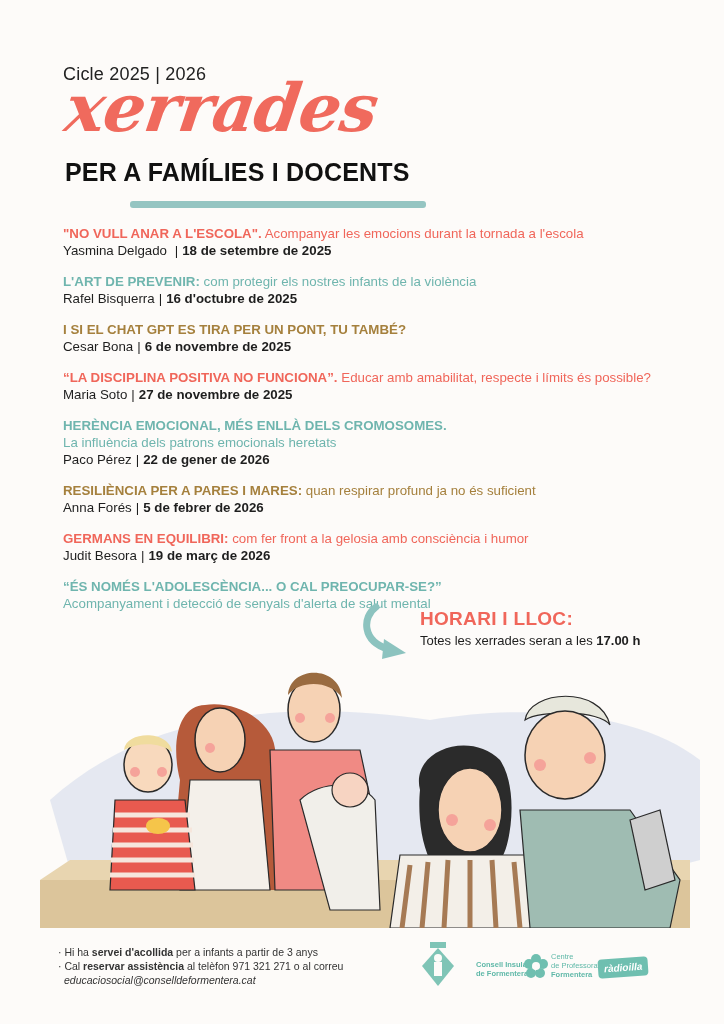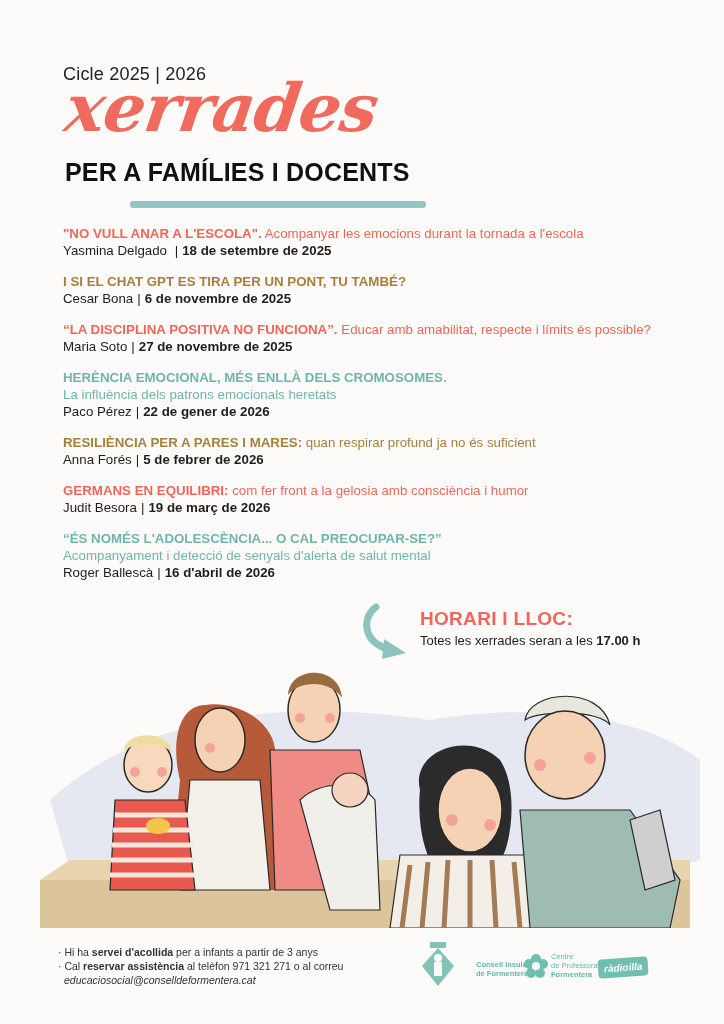--- a/index.html
+++ b/index.html
@@ -85,20 +85,24 @@
   <div class="script-title">xerrades</div>
   <div class="subtitle">PER A FAMÍLIES I DOCENTS</div>
   <div class="underline"></div>
 
   <div class="talks">
     <div class="talk">
       <div class="talk-title c-coral"><b>"NO VULL ANAR A L'ESCOLA".</b><span> Acompanyar les emocions durant la tornada a l'escola</span></div>
       <div class="talk-meta"><span>Yasmina Delgado</span><span class="sep">&nbsp;|</span><b>18 de setembre de 2025</b></div>
     </div>
     <div class="talk">
+      <div class="talk-title c-teal"><b>L'ART DE PREVENIR:</b><span> com protegir els nostres infants de la violència</span></div>
+      <div class="talk-meta"><span>Rafel Bisquerra</span><span class="sep">|</span><b>16 d'octubre de 2025</b></div>
+    </div>
+    <div class="talk">
       <div class="talk-title c-gold"><b>I SI EL CHAT GPT ES TIRA PER UN PONT, TU TAMBÉ?</b><span></span></div>
       <div class="talk-meta"><span>Cesar Bona</span><span class="sep">|</span><b>6 de novembre de 2025</b></div>
     </div>
     <div class="talk">
       <div class="talk-title c-coral"><b>“LA DISCIPLINA POSITIVA NO FUNCIONA”.</b><span> Educar amb amabilitat, respecte i límits és possible?</span></div>
       <div class="talk-meta"><span>Maria Soto</span><span class="sep">|</span><b>27 de novembre de 2025</b></div>
     </div>
     <div class="talk">
       <div class="talk-title c-teal"><b>HERÈNCIA EMOCIONAL, MÉS ENLLÀ DELS CROMOSOMES.</b><br><span>La influència dels patrons emocionals heretats</span></div>
       <div class="talk-meta"><span>Paco Pérez</span><span class="sep">|</span><b>22 de gener de 2026</b></div>
@@ -106,21 +110,20 @@
     <div class="talk">
       <div class="talk-title c-gold"><b>RESILIÈNCIA PER A PARES I MARES:</b><span> quan respirar profund ja no és suficient</span></div>
       <div class="talk-meta"><span>Anna Forés</span><span class="sep">|</span><b>5 de febrer de 2026</b></div>
     </div>
     <div class="talk">
       <div class="talk-title c-coral"><b>GERMANS EN EQUILIBRI:</b><span> com fer front a la gelosia amb consciència i humor</span></div>
       <div class="talk-meta"><span>Judit Besora</span><span class="sep">|</span><b>19 de març de 2026</b></div>
     </div>
     <div class="talk" style="width:440px;">
       <div class="talk-title c-teal"><b>“ÉS NOMÉS L'ADOLESCÈNCIA... O CAL PREOCUPAR-SE?”</b><span> Acompanyament i detecció de senyals d'alerta de salut mental</span></div>
-      <div class="talk-meta"><span>Roger Ballescà</span><span class="sep">|</span><b>16 d'abril de 2026</b></div>
     </div>
   </div>
 
   <svg class="arrow" viewBox="0 0 60 58">
     <path d="M16 4 C2 14, 2 38, 28 46" fill="none" stroke="#8cc3bf" stroke-width="7" stroke-linecap="round"></path>
     <polygon points="24,36 46,50 22,56" fill="#8cc3bf"></polygon>
   </svg>
 
   <div class="horari">
     <div class="horari-title">HORARI I LLOC:</div>

